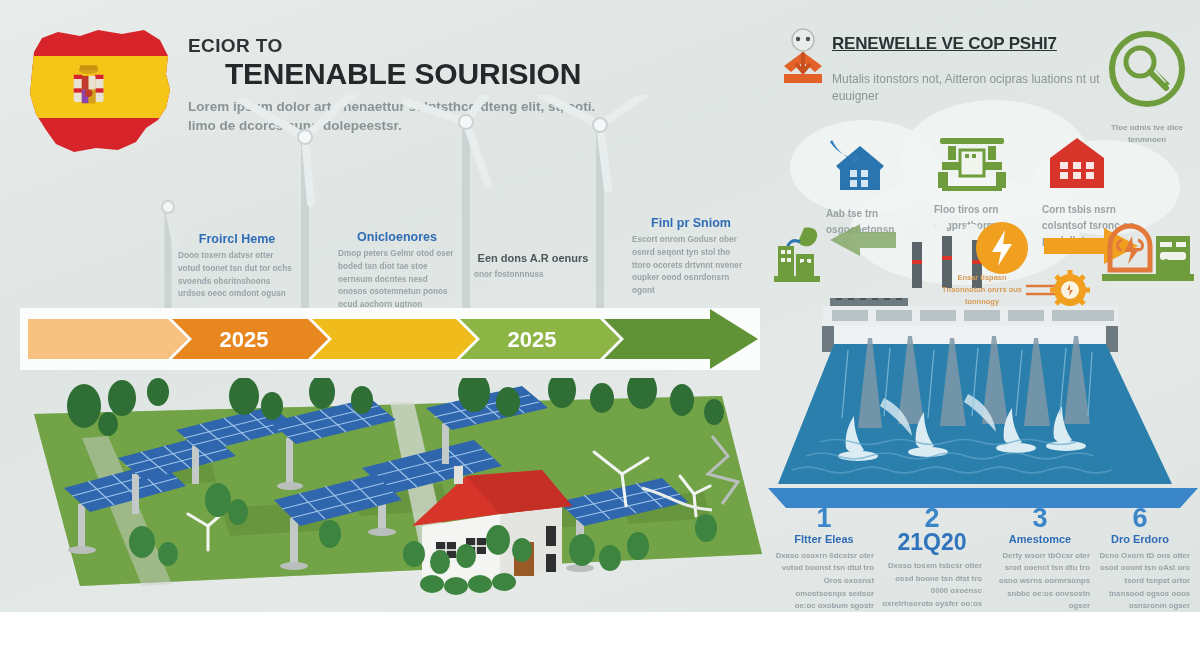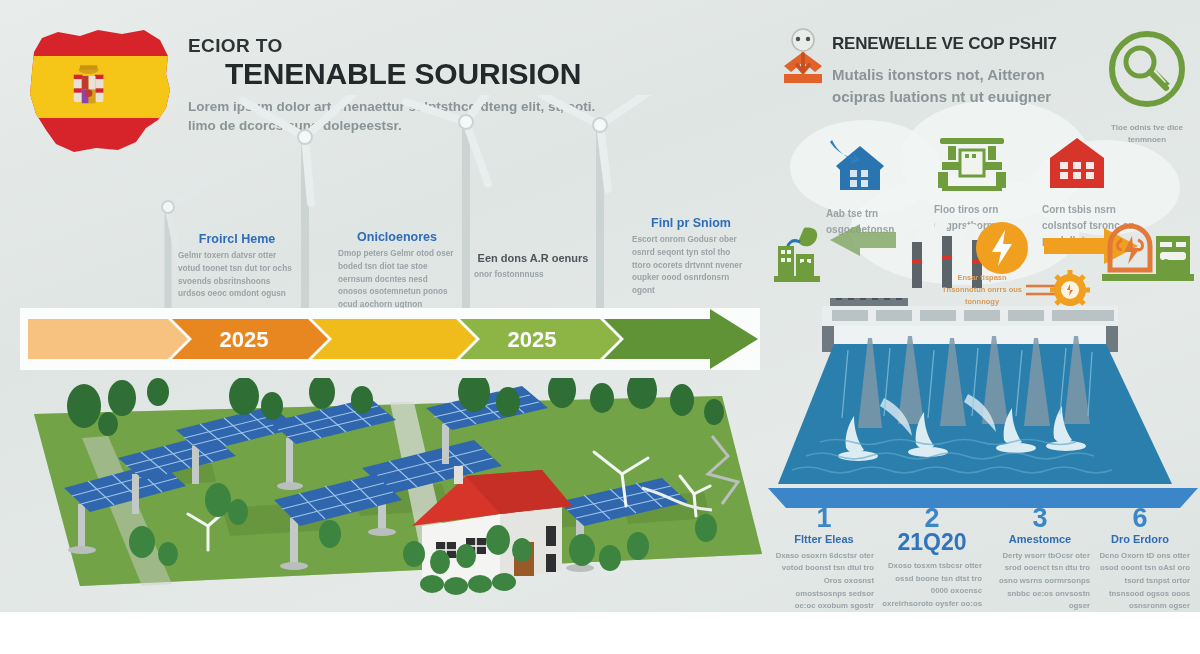--- a/index.html
+++ b/index.html
@@ -63,24 +63,24 @@
   
   #village { position: absolute; left: 22px; top: 378px; width: 742px; height: 218px; }
 
   
   #right-panel { position: absolute; left: 764px; top: 0; width: 436px; height: 654px; }
 
   #rp-title {
     position: absolute; left: 68px; top: 34px; width: 270px;
   }
   .rp-head {
-    font-size: 17px; font-weight: bold; color: #2c3335; letter-spacing: -.2px;
+    font-size: 17px; font-weight: bold; color: #2c3335; letter-spacing: -.2px; text-decoration: underline;
   }
   .rp-sub {
-    margin-top: 10px; font-size: 15px; line-height: 1.45; color: #8b9497; font-weight: 700;
+    margin-top: 17px; font-size: 12px; line-height: 1.45; color: #8b9497; font-weight: 400;
   }
   #people-icon { position: absolute; left: 12px; top: 28px; width: 54px; height: 58px; }
 
   #search-badge { position: absolute; left: 340px; top: 26px; width: 86px; }
   .badge-cap {
     margin-top: 6px; text-align: center; font-size: 8px; line-height: 1.5;
     color: #98a1a4; font-weight: 600;
   }
 
   .house-col { position: absolute; width: 96px; }
@@ -198,21 +198,21 @@
           <line x1="0" y1="0" x2="56" y2="-38"></line>
           <line x1="0" y1="0" x2="8" y2="64"></line>
         </g>
         <circle cx="0" cy="0" r="7" fill="#f5f8f8" stroke="#ccd3d3" stroke-width="2"></circle>
       </g>
     </g>
   </svg>
 
   <div class="tl-card" style="left:178px; top:232px;">
     <div class="tl-title">Froircl Heme</div>
-    <div class="tl-body">Gelmr toxern datvsr otter votud toonet tsn dut tor ochs svoends obsritnshoons urdsos oeoc omdont ogusn</div>
+    <div class="tl-body">Dooo toxern datvsr otter votud toonet tsn dut tor ochs svoends obsritnshoons urdsos oeoc omdont ogusn</div>
   </div>
   <div class="tl-card" style="left:338px; top:230px;">
     <div class="tl-title">Onicloenores</div>
     <div class="tl-body">Dmop peters Gelmr otod oser boded tsn diot tae stoe oernsum docntes nesd onosos osotemnetun ponos ocud aochorn ugtnon</div>
   </div>
   <div class="tl-card small" style="left:474px; top:252px; width:118px;">
     <div class="tl-title">Een dons A.R oenurs</div>
     <div class="tl-body">onor fostonnnuss</div>
   </div>
   <div class="tl-card" style="left:632px; top:216px;">

